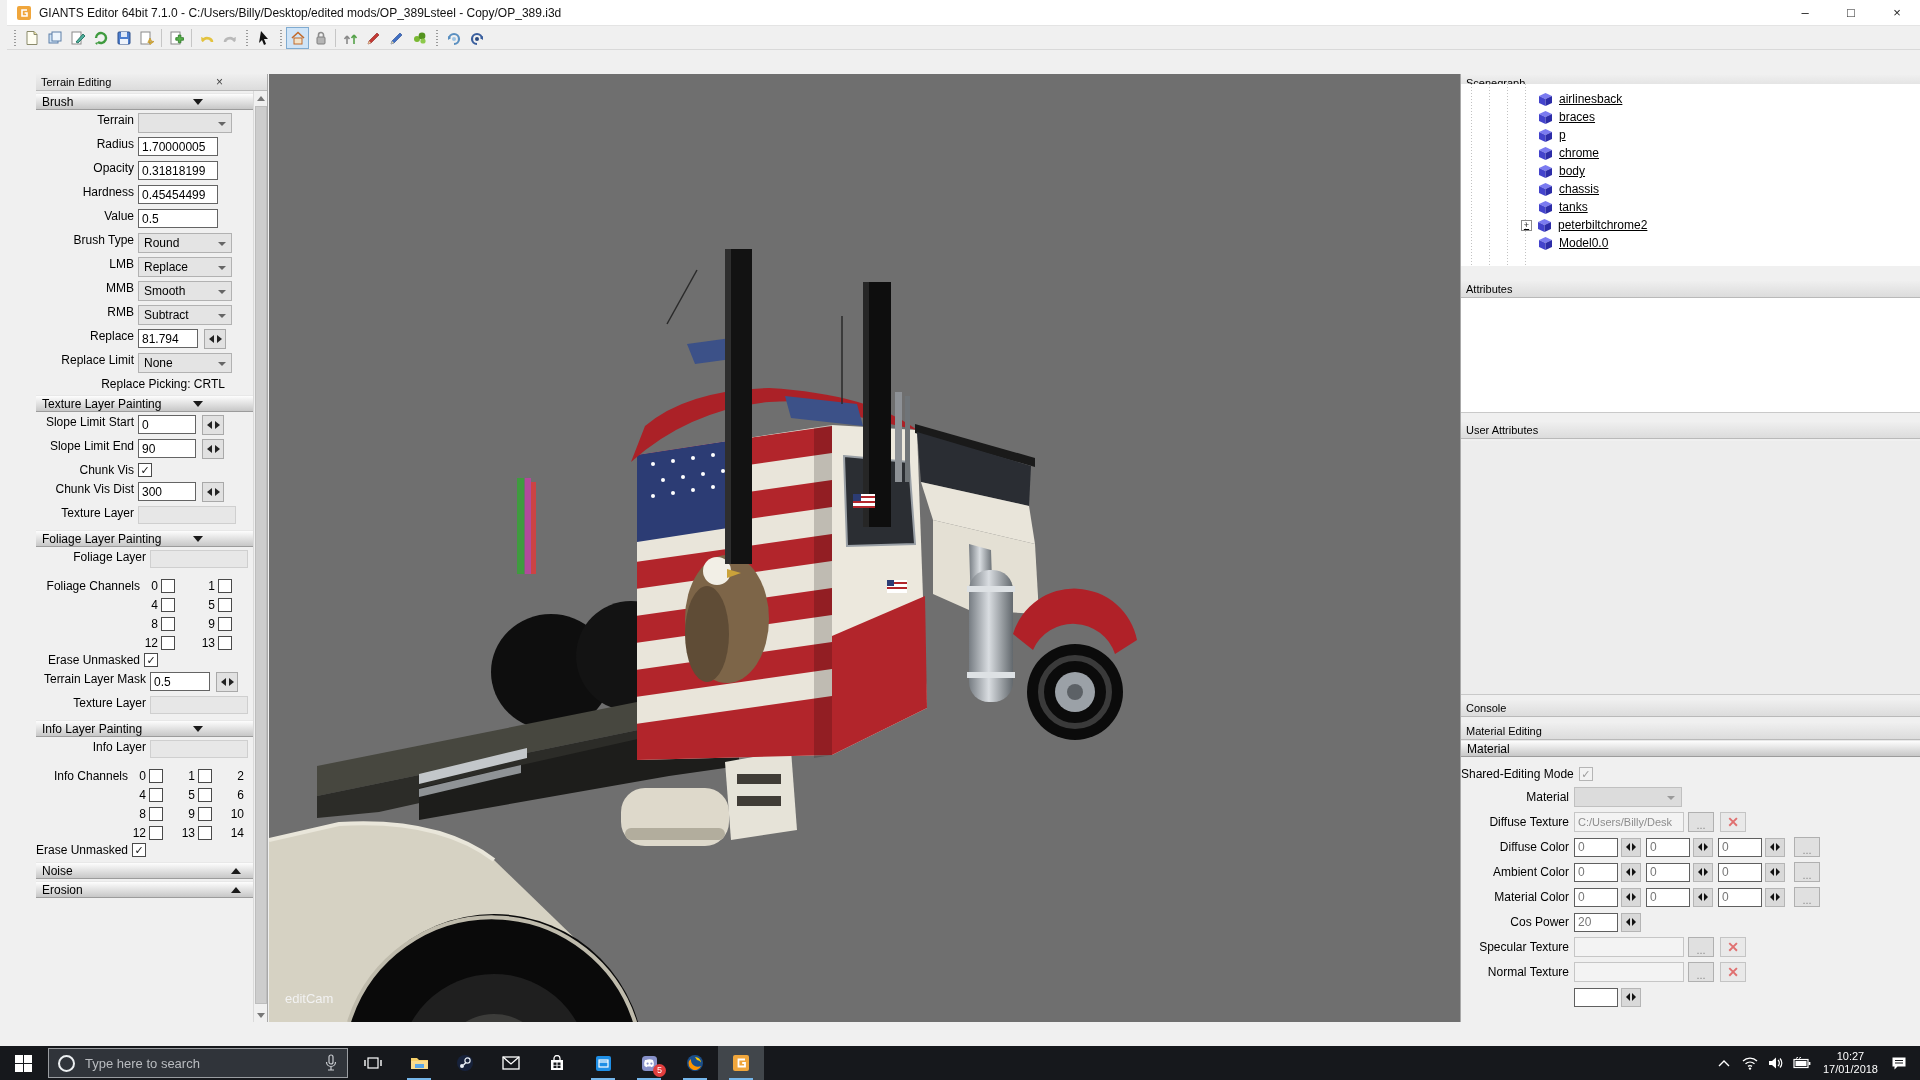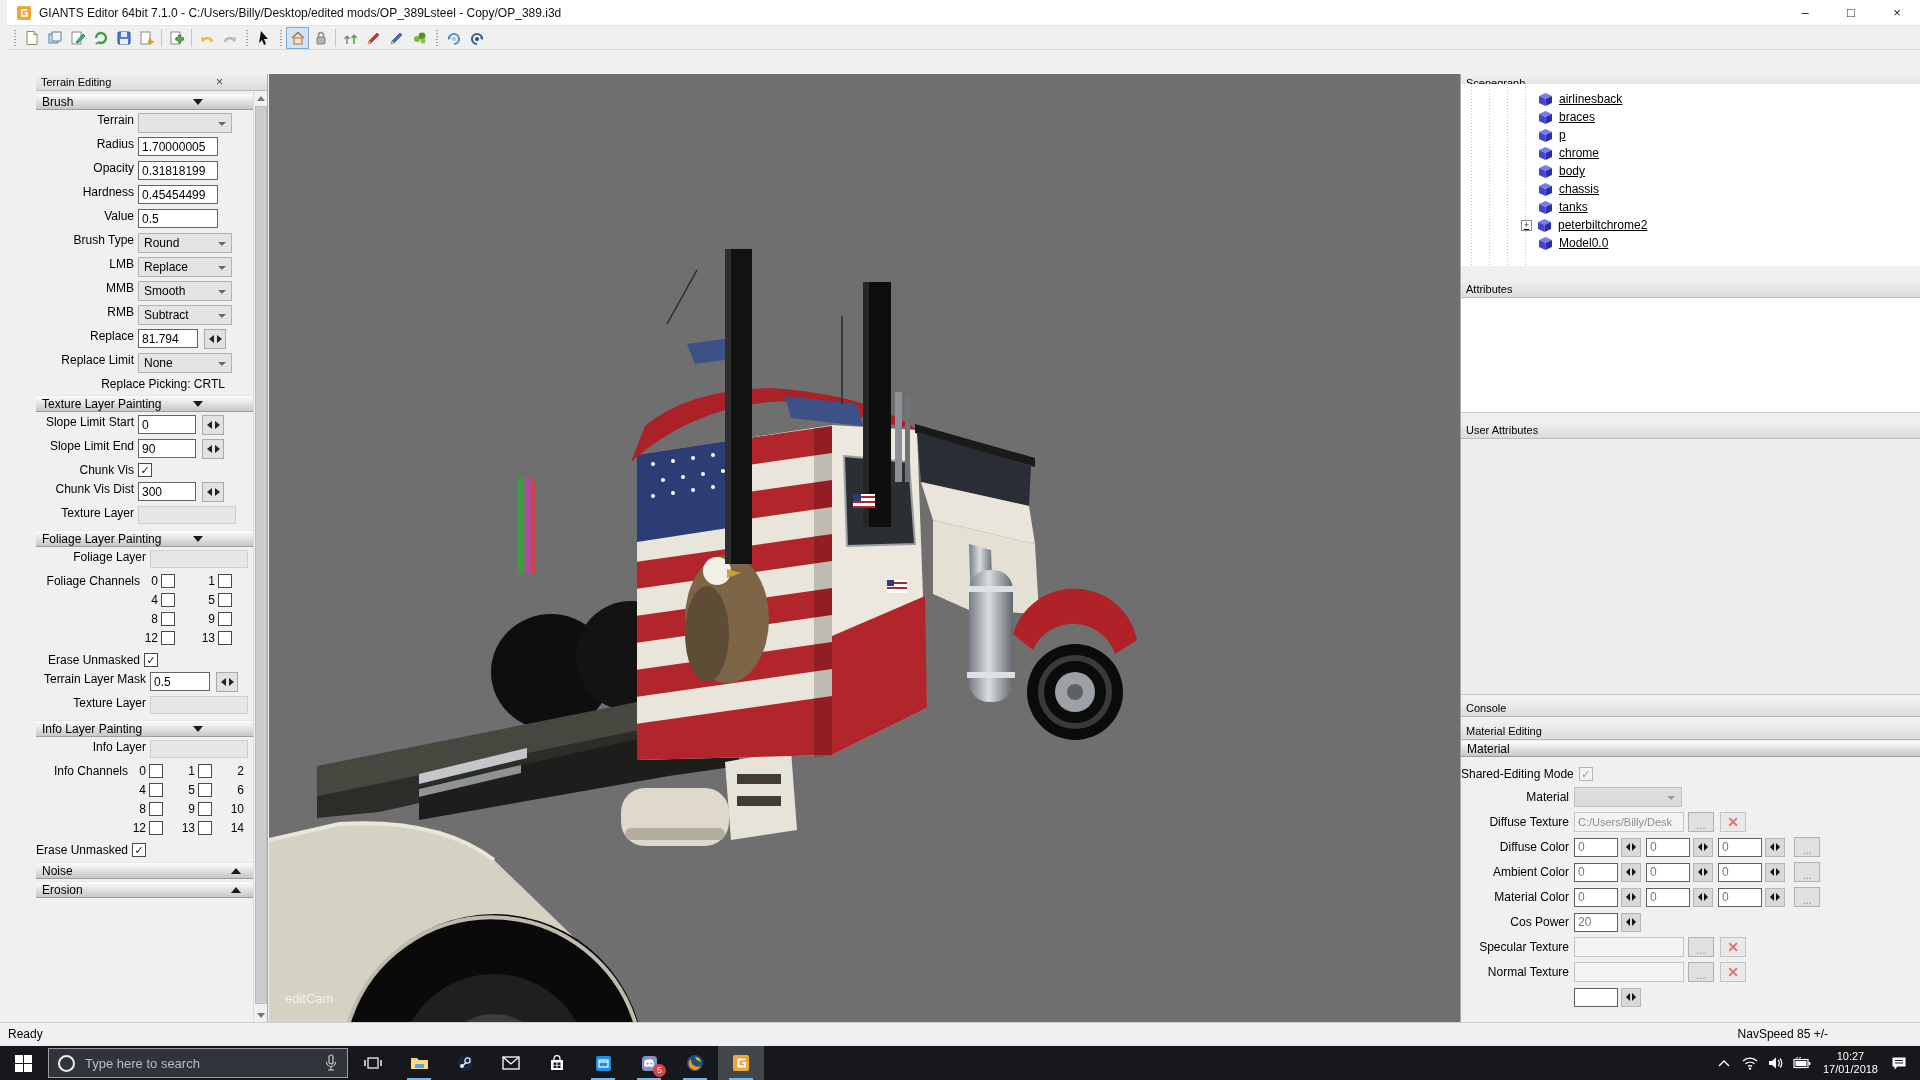--- a/index.html
+++ b/index.html
@@ -60,21 +60,21 @@
   .sb-btn { position:absolute; left:0; width:14px; height:14px; display:flex; align-items:center; justify-content:center; }
   .sb-btn i { width:0; height:0; border-left:4px solid transparent; border-right:4px solid transparent; display:block; }
   .sb-btn.up i { border-bottom:5px solid #777; }
   .sb-btn.dn i { border-top:5px solid #777; }
   .sb-thumb { position:absolute; left:1px; width:12px; background:#cdcdcd; border:1px solid #bdbdbd; }
 
   
   .left-panel { position:absolute; left:0; top:0; width:232px; height:948px; background:#f0f0f0; border-right:1px solid #a8a8a8; }
   .lp-body { position:absolute; top:17px; left:0; width:217px; bottom:0; overflow:hidden; }
   .note { text-align:right; padding-right:28px; height:16px; font-size:12px; }
-  .chrow { display:flex; align-items:flex-start; height:19px; font-size:12px; }
+  .chrow { display:flex; align-items:flex-end; height:19px; font-size:12px; }
   .chnum { width:14px; text-align:right; margin-right:3px; }
 
   
   .viewport { position:absolute; left:233px; top:0; width:1191px; height:948px; background:#6f6f6f; overflow:hidden; }
   .cam-label { position:absolute; left:16px; bottom:16px; color:#f2f2f2; font-size:13px; }
 
   
   .right-panel { position:absolute; left:1424px; top:0; width:496px; height:948px; background:#f0f0f0; border-left:1px solid #a8a8a8; }
   .rp-abs { position:absolute; left:0; width:496px; }
   .sg-content { background:#fff; overflow:hidden; position:relative; }
@@ -854,24 +854,20 @@
             <i></i>
           </div>
         <div class="sb-thumb" style="top:16px;height:90px;"></div>
         <div class="sb-btn dn" style="bottom:0">
             <i></i>
           </div>
       </div>
     </div>
   </div>
 
-  <div class="statusbar">
-    <span class="status-left">Ready</span>
-    <span class="status-right">NavSpeed 85 +/-</span>
-  </div>
 
   <div class="taskbar">
     <div class="tsk-tile">
       <svg width="17" height="17" viewBox="0 0 17 17">
           <rect x="0" y="0" width="8" height="8" fill="#fff"></rect>
           <rect x="9" y="0" width="8" height="8" fill="#fff"></rect>
           <rect x="0" y="9" width="8" height="8" fill="#fff"></rect>
           <rect x="9" y="9" width="8" height="8" fill="#fff"></rect>
         </svg>
     </div>

